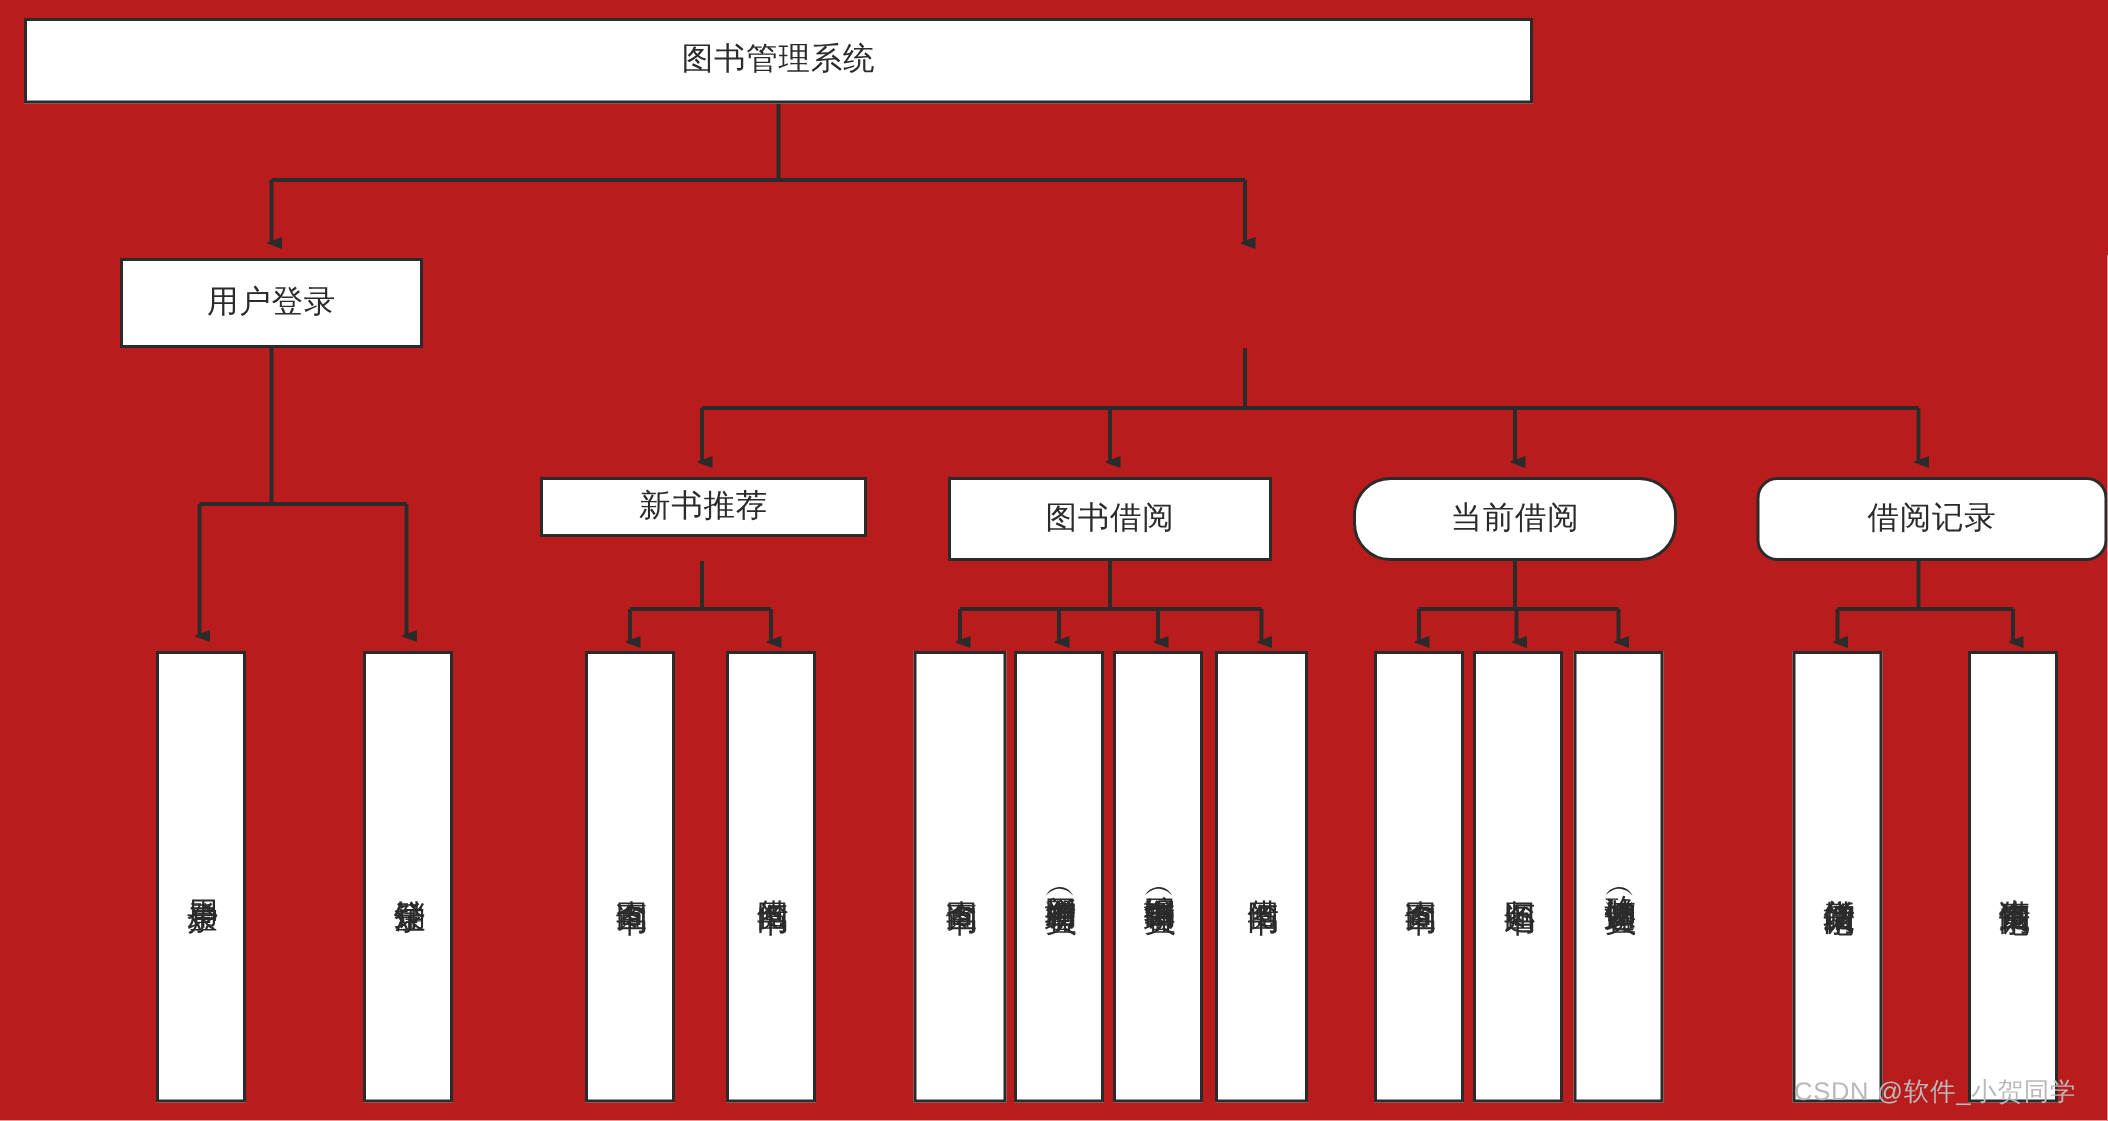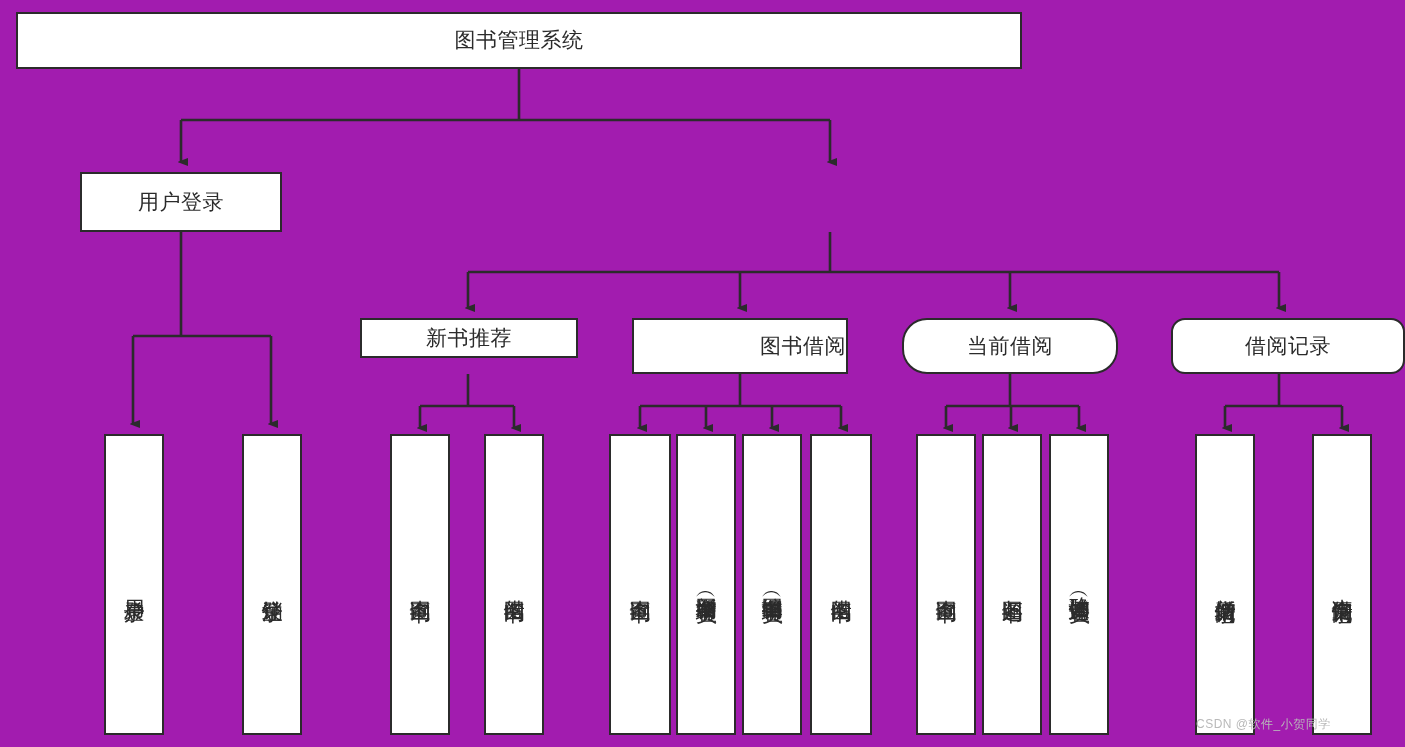--- a/index.html
+++ b/index.html
@@ -7,21 +7,21 @@
     padding: 0;
     background: #ffffff;
   }
   body {
     font-family: "Liberation Sans", "DejaVu Sans", sans-serif;
   }
   #canvas {
     position: relative;
     width: 1405px;
     height: 747px;
-    background: #a21caf;
+    background: #b91c1c;
     overflow: hidden;
     text-decoration: underline;
   }
   svg.connectors {
     position: absolute;
     left: 0;
     top: 0;
     width: 1405px;
     height: 747px;
     pointer-events: none;
@@ -51,21 +51,21 @@
     padding: 6px 0;
   }
   .node.vert .label {
     writing-mode: vertical-rl;
     text-orientation: upright;
     display: block;
   }
   .watermark {
     position: absolute;
     color: #b9b9b9;
-    font-size: 12px;
+    font-size: 17px;
     letter-spacing: 0.5px;
     white-space: nowrap;
     user-select: none;
   }
 </style>
 </head>
 <body>
 
 <div id="canvas">
 
@@ -123,21 +123,21 @@
     <span class="label">图书管理系统</span>
   </div>
 
   <div class="node horiz" style="left:80px; top:172px; width:202px; height:60px;">
     <span class="label">用户登录</span>
   </div>
 
   <div class="node horiz" style="left:360px; top:318px; width:218px; height:40px;">
     <span class="label">新书推荐</span>
   </div>
-  <div class="node horiz" style="left:632px; top:318px; width:216px; height:56px;justify-content:flex-end;">
+  <div class="node horiz" style="left:632px; top:318px; width:216px; height:56px;">
     <span class="label">图书借阅</span>
   </div>
   <div class="node horiz" style="left:902px; top:318px; width:216px; height:56px;border-radius:25px;">
     <span class="label">当前借阅</span>
   </div>
   <div class="node horiz" style="left:1171px; top:318px; width:234px; height:56px;border-radius:14px;">
     <span class="label">借阅记录</span>
   </div>
 
   <div class="node vert" style="left:104px; top:434px; width:60px; height:301px;">

